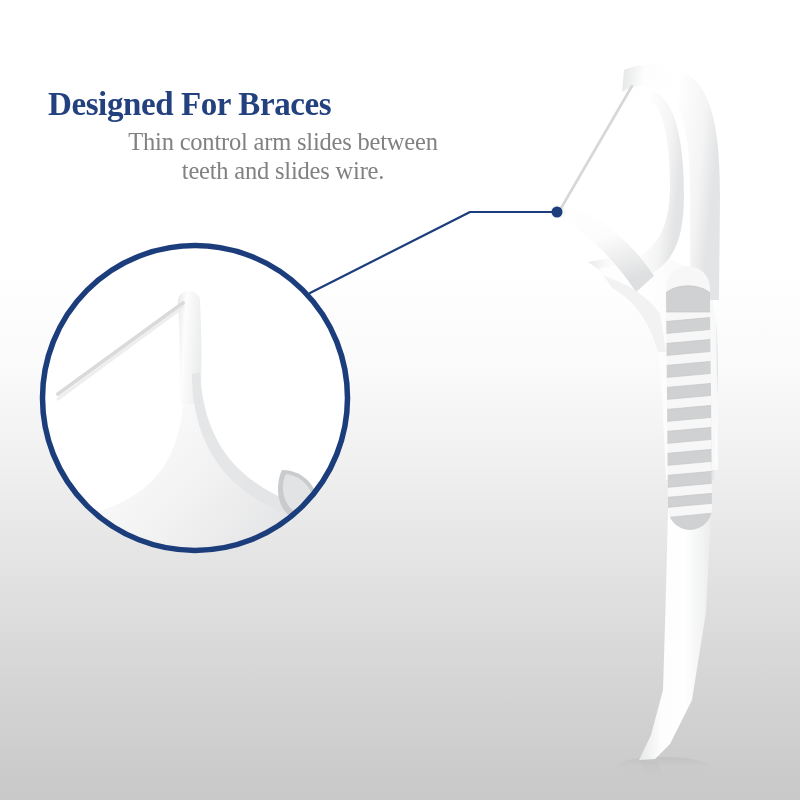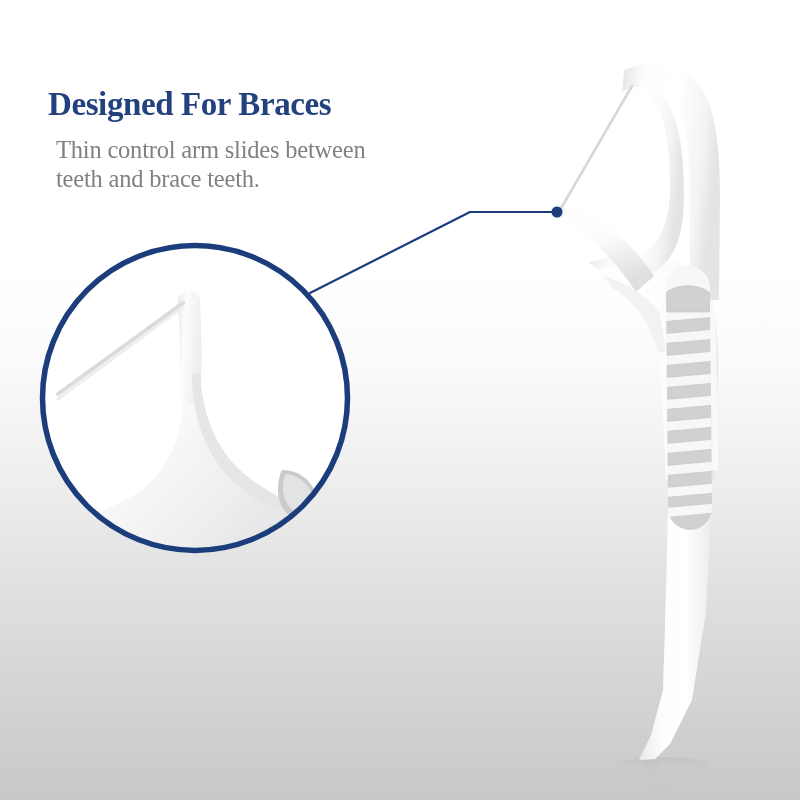--- a/index.html
+++ b/index.html
@@ -38,27 +38,28 @@
   #headline {
     margin: 0;
     font-size: 33px;
     font-weight: bold;
     letter-spacing: -0.4px;
     line-height: 40px;
     color: #23417f;
     white-space: nowrap;
   }
   #subhead {
-    margin: 8px;
+    margin: 0;
     padding-top: 3px;
     font-size: 24.5px;
     font-weight: normal;
     line-height: 29px;
     letter-spacing: -0.2px;
     color: #818181;
+    text-align: center;
   }
 
   
   #art {
     position: absolute;
     left: 0;
     top: 0;
     width: 800px;
     height: 800px;
     display: block;
@@ -260,17 +261,17 @@
       </g>
 
       <circle cx="195" cy="398" r="152.5" fill="none" stroke="#1c3d7c" stroke-width="5.5"></circle>
     </g>
   </svg>
 
   <div id="text-block">
     <h1 id="headline">Designed For Braces</h1>
     <p id="subhead">
       <span>Thin control arm slides between</span><br>
-      <span>teeth and brace teeth.</span>
+      <span>teeth and slides wire.</span>
     </p>
   </div>
 
 </div>
 
 </body></html>

